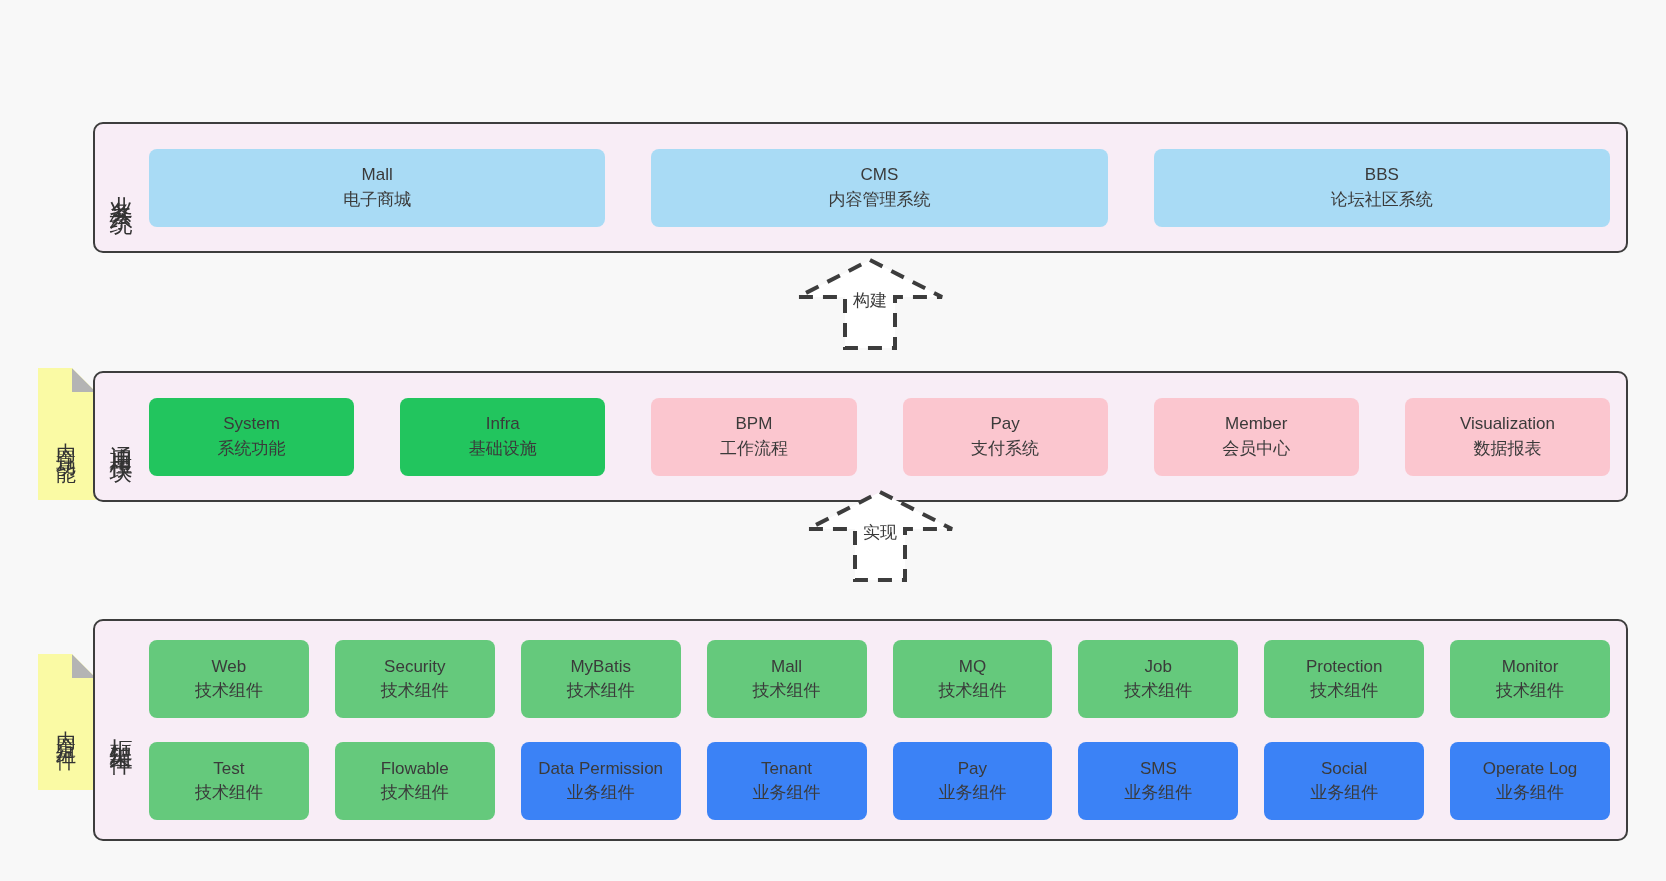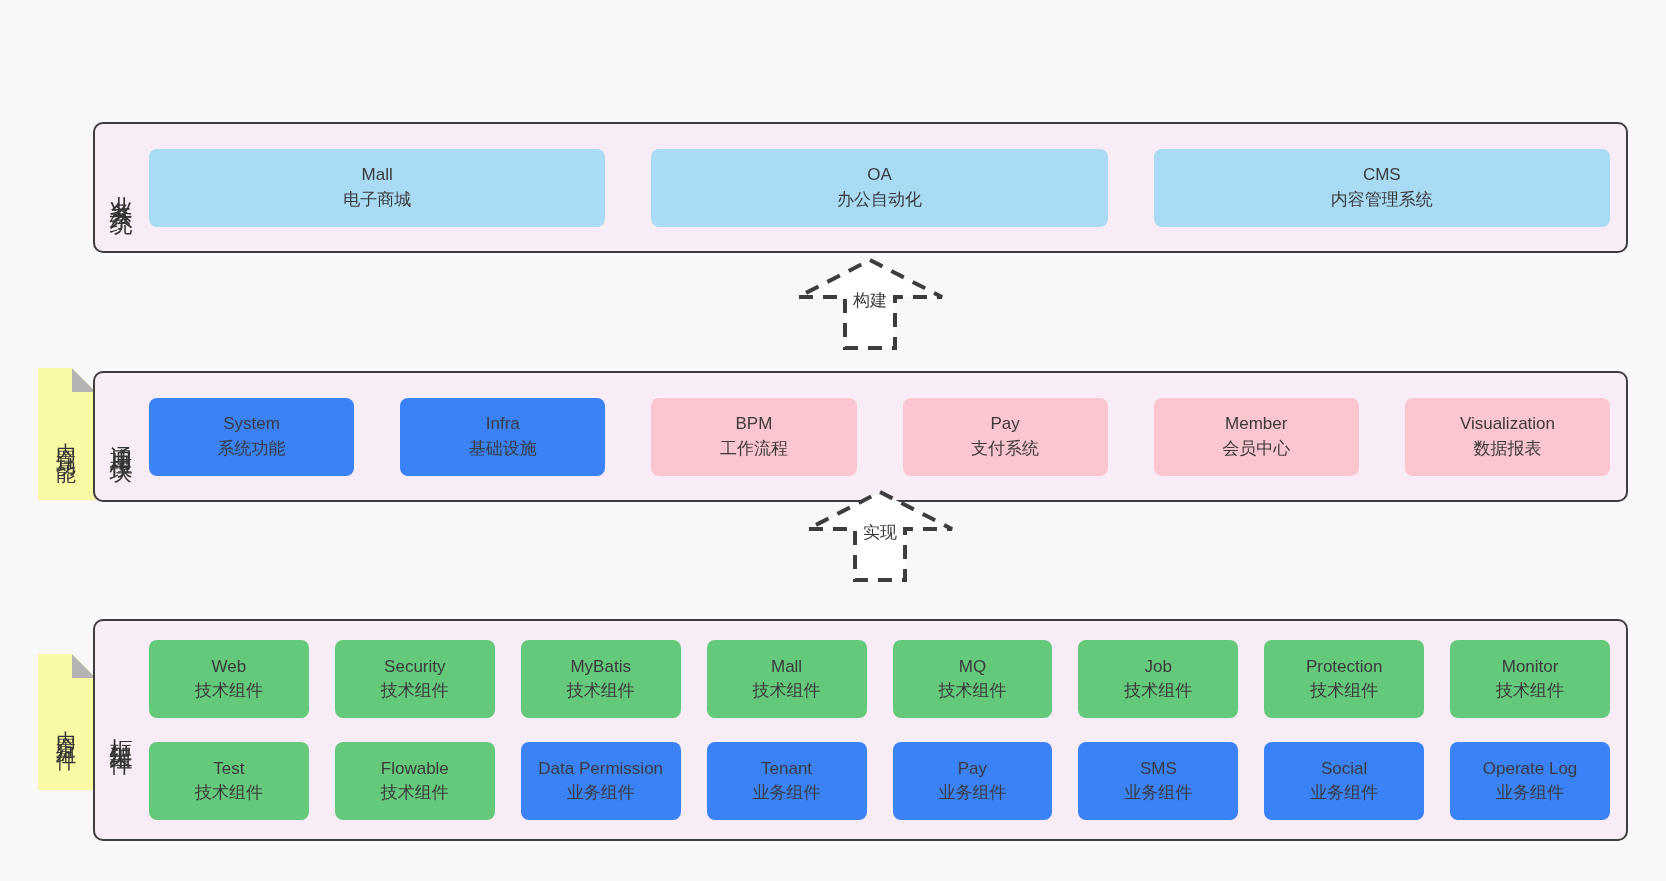--- a/index.html
+++ b/index.html
@@ -57,21 +57,21 @@
     display:flex;
     flex-direction:column;
     align-items:center;
     justify-content:center;
     text-align:center;
     font-size:17px;
     line-height:1.42;
     padding:0 16px;
   }
   .c-blue   { background:#a9dbf5; }
-  .c-red    { background:#3b82f6;align-items:center; }
+  .c-red    { background:#22c55e;align-items:center; }
   .c-pink   { background:#fbc6cf; }
   .c-green  { background:#65c97c; }
   .c-lgreen { background:#3b82f6; }
   .note {
     position:absolute;
     left:38px;
     width:58px;
     background:#fafaa4;
     z-index:0;
     display:flex;
@@ -126,26 +126,26 @@
   <div class="side-label">
     <span>业务系统</span>
   </div>
   <div class="rows">
     <div class="box-row row-6">
       <div class="box c-blue">
         <div>Mall</div>
         <div>电子商城</div>
       </div>
       <div class="box c-blue">
-        <div>OA</div>
-        <div>办公自动化</div>
-      </div>
-      <div class="box c-blue">
         <div>CMS</div>
         <div>内容管理系统</div>
+      </div>
+      <div class="box c-blue">
+        <div>BBS</div>
+        <div>论坛社区系统</div>
       </div>
     </div>
   </div>
 </div>
 
 <div class="arrow arrow-build">
   <svg viewBox="0 0 150 94">
     <polygon points="75,3 147,40 100,40 100,91 50,91 50,40 3,40" fill="#ffffff" stroke="#3d3d3d" stroke-width="4" stroke-dasharray="14 10"></polygon>
     <rect x="55" y="31" width="40" height="24" fill="#ffffff"></rect>
     <text x="75" y="49" text-anchor="middle" font-size="17" fill="#3b3b3b">构建</text>

